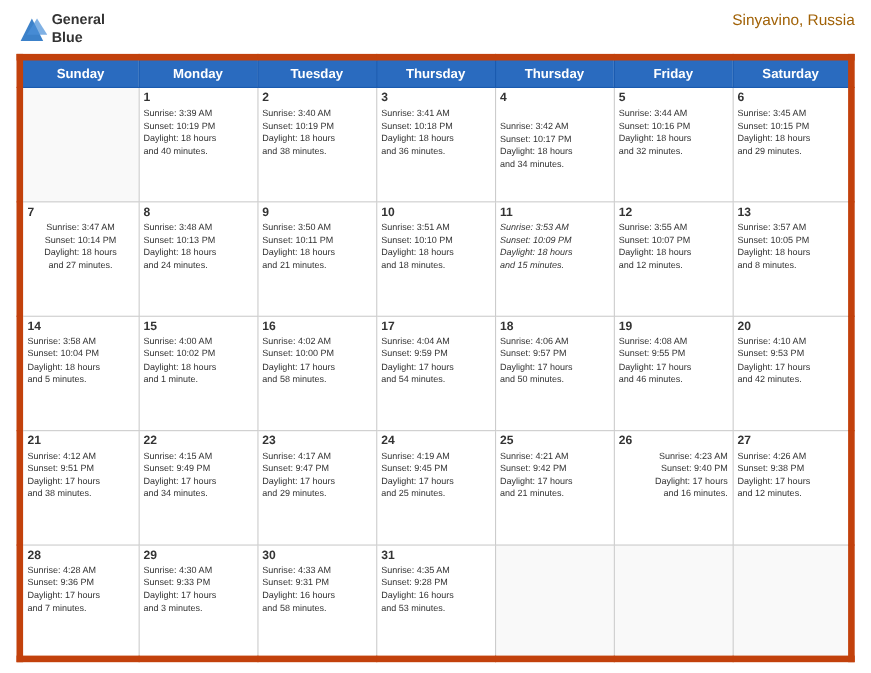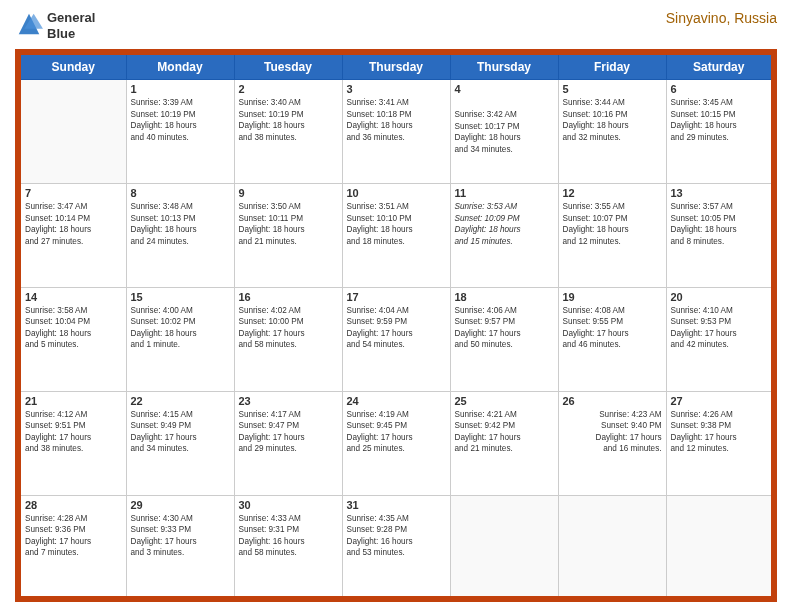--- a/index.html
+++ b/index.html
@@ -18,21 +18,21 @@
       flex-direction: column;
     }
     .header {
       display: flex;
       justify-content: space-between;
       align-items: flex-start;
       margin-bottom: 8px;
     }
     .logo {
       display: flex;
-      align-items: flex-start;
+      align-items: flex-end;
       gap: 4px;
     }
     .logo-text {
       font-size: 13px;
       font-weight: bold;
       color: #333;
       line-height: 1.2;
     }
     .logo-icon {
       width: 28px;
@@ -166,21 +166,21 @@
             <span class="day-number">6</span>
             <div class="cell-text" style="white-space: pre-line;">Sunrise: 3:45 AM
 Sunset: 10:15 PM
 Daylight: 18 hours
 and 29 minutes.</div>
           </td>
         </tr>
         <tr>
           <td>
             <span class="day-number">7</span>
-            <div class="cell-text" style="white-space: pre-line;">Sunrise: 3:47 AM
+            <div class="cell-text" style="white-space: pre-line; text-align: center;">Sunrise: 3:47 AM
 Sunset: 10:14 PM
 Daylight: 18 hours
 and 27 minutes.</div>
           </td>
           <td>
             <span class="day-number">8</span>
             <div class="cell-text" style="white-space: pre-line;">Sunrise: 3:48 AM
 Sunset: 10:13 PM
 Daylight: 18 hours
 and 24 minutes.</div>

